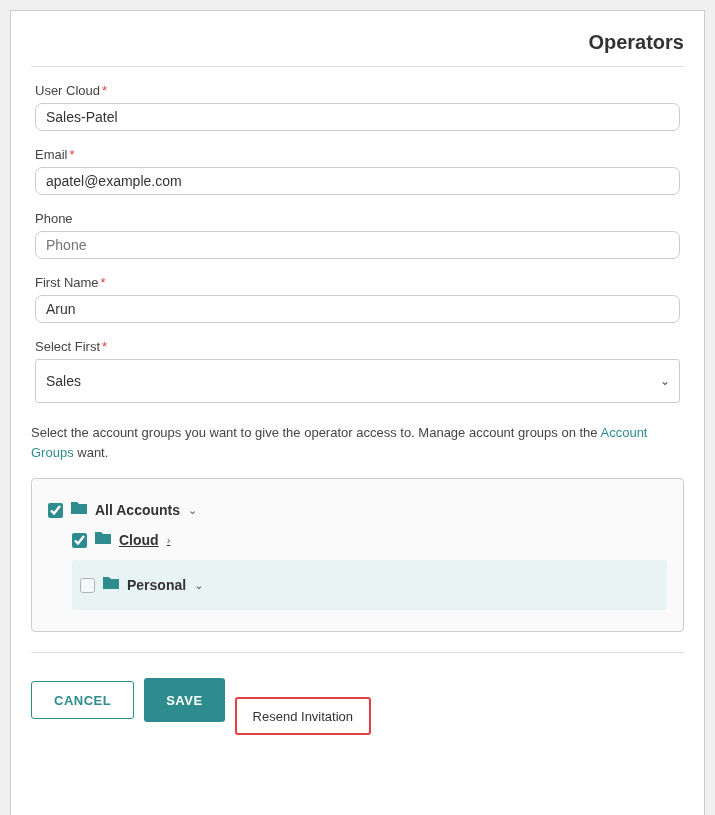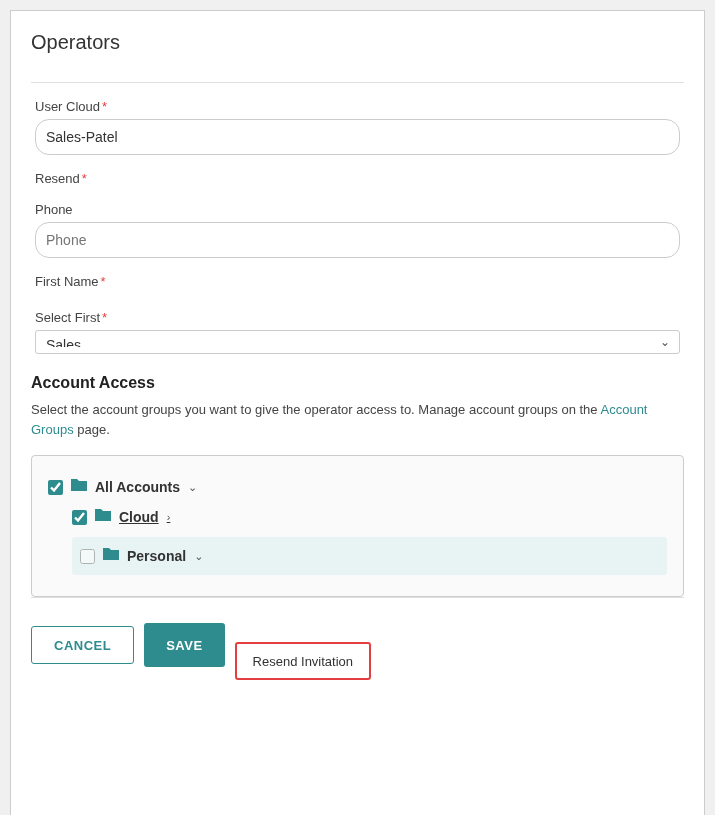--- a/index.html
+++ b/index.html
@@ -22,25 +22,26 @@
       width: 715px;
       min-height: 815px;
       background: #ffffff;
       border: 1px solid #cccccc;
       padding: 20px 20px 20px 20px;
       position: relative;
     }
 
     .page-title {
       font-size: 20px;
-      font-weight: 400;
+      font-weight: 700;
       color: #333333;
       margin-bottom: 16px;
-      padding-bottom: 28px;
+      padding-bottom: 12px;
       border-bottom: 1px solid #e0e0e0;
+      text-align: right;
     }
 
     .form-section {
       padding: 0 4px;
     }
 
     .form-group {
       margin-bottom: 16px;
     }
 
@@ -51,23 +52,23 @@
       display: block;
     }
 
     .required-star {
       color: #e53e3e;
       margin-left: 2px;
     }
 
     .form-input {
       width: 100%;
-      height: 36px;
+      height: 28px;
       border: 1px solid #cccccc;
-      border-radius: 14px;
+      border-radius: 7px;
       padding: 6px 10px;
       font-size: 14px;
       color: #333333;
       outline: none;
       background: #ffffff;
     }
 
     .form-row {
       display: flex;
       gap: 0;
@@ -76,21 +77,21 @@
     .form-row .form-group {
       flex: 1;
     }
 
     .select-wrapper {
       position: relative;
     }
 
     .form-select {
       width: 100%;
-      height: 24px;
+      height: 44px;
       border: 1px solid #cccccc;
       border-radius: 3px;
       padding: 6px 32px 6px 10px;
       font-size: 14px;
       color: #333333;
       appearance: none;
       background: #ffffff;
       cursor: pointer;
     }
 
@@ -125,20 +126,21 @@
     .account-access-link {
       color: #2e8b8e;
       text-decoration: none;
     }
 
     .account-tree-container {
       border: 1px solid #cccccc;
       border-radius: 4px;
       padding: 16px 16px;
       background: #fafafa;
+      margin-bottom: 20px;
     }
 
     .tree-item {
       display: flex;
       align-items: center;
       padding: 5px 0;
       gap: 6px;
       font-size: 14px;
       color: #333333;
     }
@@ -246,34 +248,36 @@
 
     <div class="form-group">
       <label class="form-label">
         <span>User Cloud</span><span class="required-star">*</span>
       </label>
       <input class="form-input" type="text" value="Sales-Patel" style="">
     </div>
 
     <div class="form-group">
       <label class="form-label">
-        <span>Resend</span><span class="required-star">*</span>
+        <span>Email</span><span class="required-star">*</span>
       </label>
+      <input class="form-input" type="email" value="apatel@example.com" style="">
     </div>
 
     <div class="form-group">
       <label class="form-label">Phone</label>
       <input class="form-input" type="text" placeholder="Phone" style="">
     </div>
 
     <div class="form-row">
       <div class="form-group">
         <label class="form-label">
           <span>First Name</span><span class="required-star">*</span>
         </label>
+        <input class="form-input" type="text" value="Arun" style="">
       </div>
     </div>
 
     <div class="form-group">
       <label class="form-label">
         <span>Select First</span><span class="required-star">*</span>
       </label>
       <div class="select-wrapper">
         <select class="form-select">
           <option value="Sales">Sales</option>
@@ -281,25 +285,24 @@
           <option value="Admin">Admin</option>
           <option value="Viewer">Viewer</option>
         </select>
         <span class="select-chevron">⌄</span>
       </div>
     </div>
 
   </div>
 
   <div class="account-access-section">
-    <h2 class="account-access-title">Account Access</h2>
     <p class="account-access-desc">
       <span>Select the account groups you want to give the operator access to. Manage account groups on the</span>
       <a class="account-access-link" href="#">Account Groups</a>
-      <span>page.</span>
+      <span>want.</span>
     </p>
 
     <div class="account-tree-container">
 
       <div class="tree-item">
         <input type="checkbox" class="tree-checkbox" checked="" style="">
         <span class="tree-folder-icon">
           <svg width="20" height="16" viewBox="0 0 20 16" fill="none">
             <path d="M2 2h6l2 2h8v10H2V2z" fill="#2e8b8e"></path>
           </svg>
@@ -313,21 +316,21 @@
         <span class="tree-folder-icon">
           <svg width="20" height="16" viewBox="0 0 20 16" fill="none">
             <path d="M2 2h6l2 2h8v10H2V2z" fill="#2e8b8e"></path>
           </svg>
         </span>
         <span class="tree-item-label">Cloud</span>
         <span class="tree-chevron">›</span>
       </div>
 
       <div class="tree-item tree-item-indent2">
-        <div class="personal-row" style="display:flex; align-items:center; gap:6px; background:#e8f4f4; border-radius:3px; padding:9px 8px; width:100%;">
+        <div class="personal-row" style="display:flex; align-items:center; gap:6px; background:#e8f4f4; border-radius:3px; padding:15px 8px; width:100%;">
           <input type="checkbox" class="tree-checkbox" style="opacity: 0.5;">
           <span class="tree-folder-icon">
             <svg width="20" height="16" viewBox="0 0 20 16" fill="none">
               <path d="M2 2h6l2 2h8v10H2V2z" fill="#2e8b8e"></path>
             </svg>
           </span>
           <span class="tree-item-label">Personal</span>
           <span class="tree-chevron">⌄</span>
         </div>
       </div>

